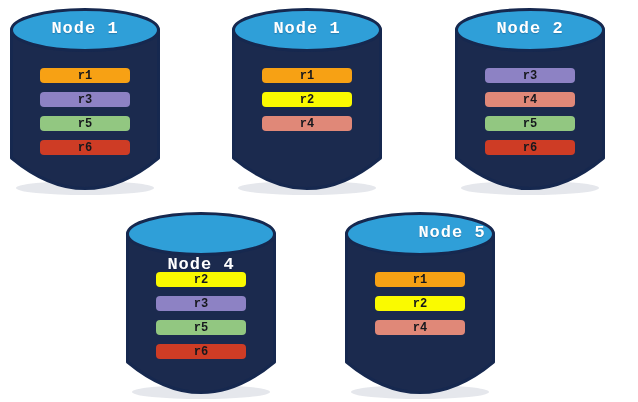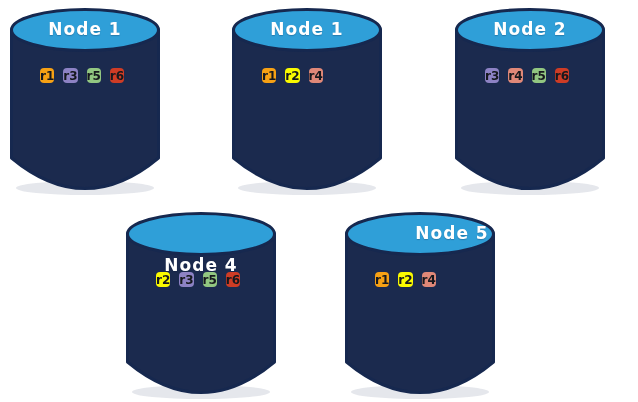--- a/index.html
+++ b/index.html
@@ -12,20 +12,21 @@
     height: 402px;
     position: relative;
     overflow: hidden;
     font-family: "DejaVu Sans", sans-serif;
   }
   #diagram {
     position: absolute;
     inset: 0;
     width: 524px;
     height: 402px;
+    font-family: Liberation Mono, monospace;
   }
   .node {
     position: absolute;
   }
   .cyl-svg {
     position: absolute;
     left: 0;
     top: 0;
     overflow: visible;
   }
@@ -39,21 +40,21 @@
     font-size: 17px;
     letter-spacing: 1px;
     z-index: 3;
     pointer-events: none;
     text-shadow: 0 1px 1px rgba(10,25,55,0.25);
   }
   .replica-stack {
     position: absolute;
     z-index: 3;
     display: flex;
-    flex-direction: row;
+    flex-direction: column;
   }
   .replica-bar {
     height: 15px;
     border-radius: 4px;
     display: flex;
     align-items: center;
     justify-content: center;
     font-size: 12px;
     font-weight: bold;
     color: #16181d;

